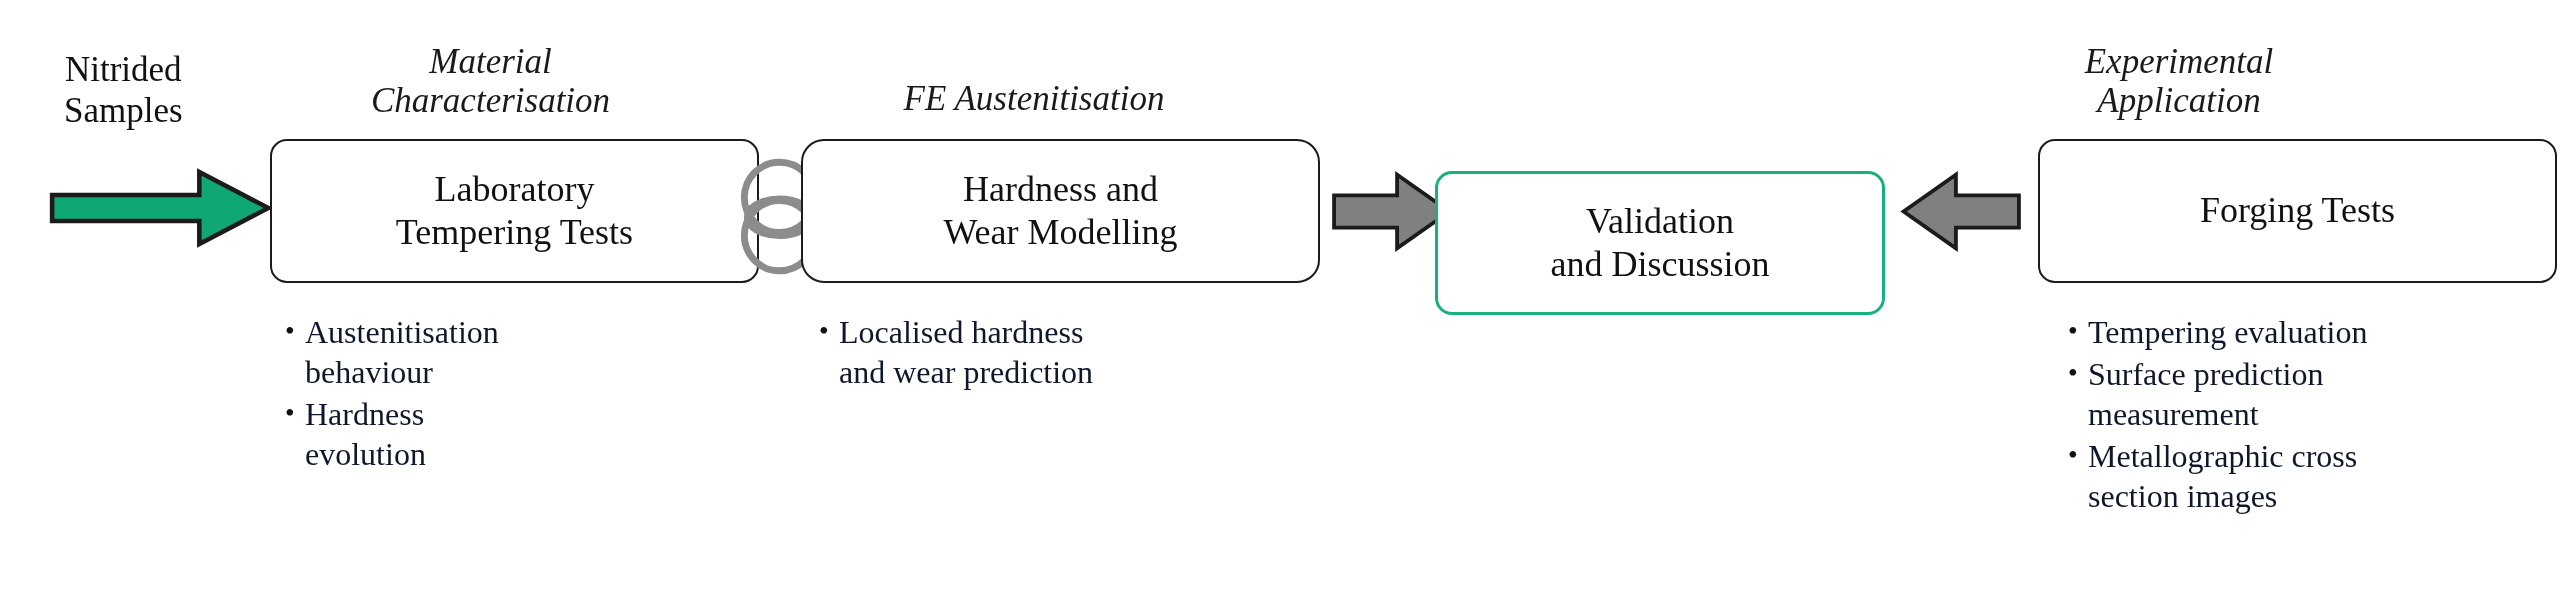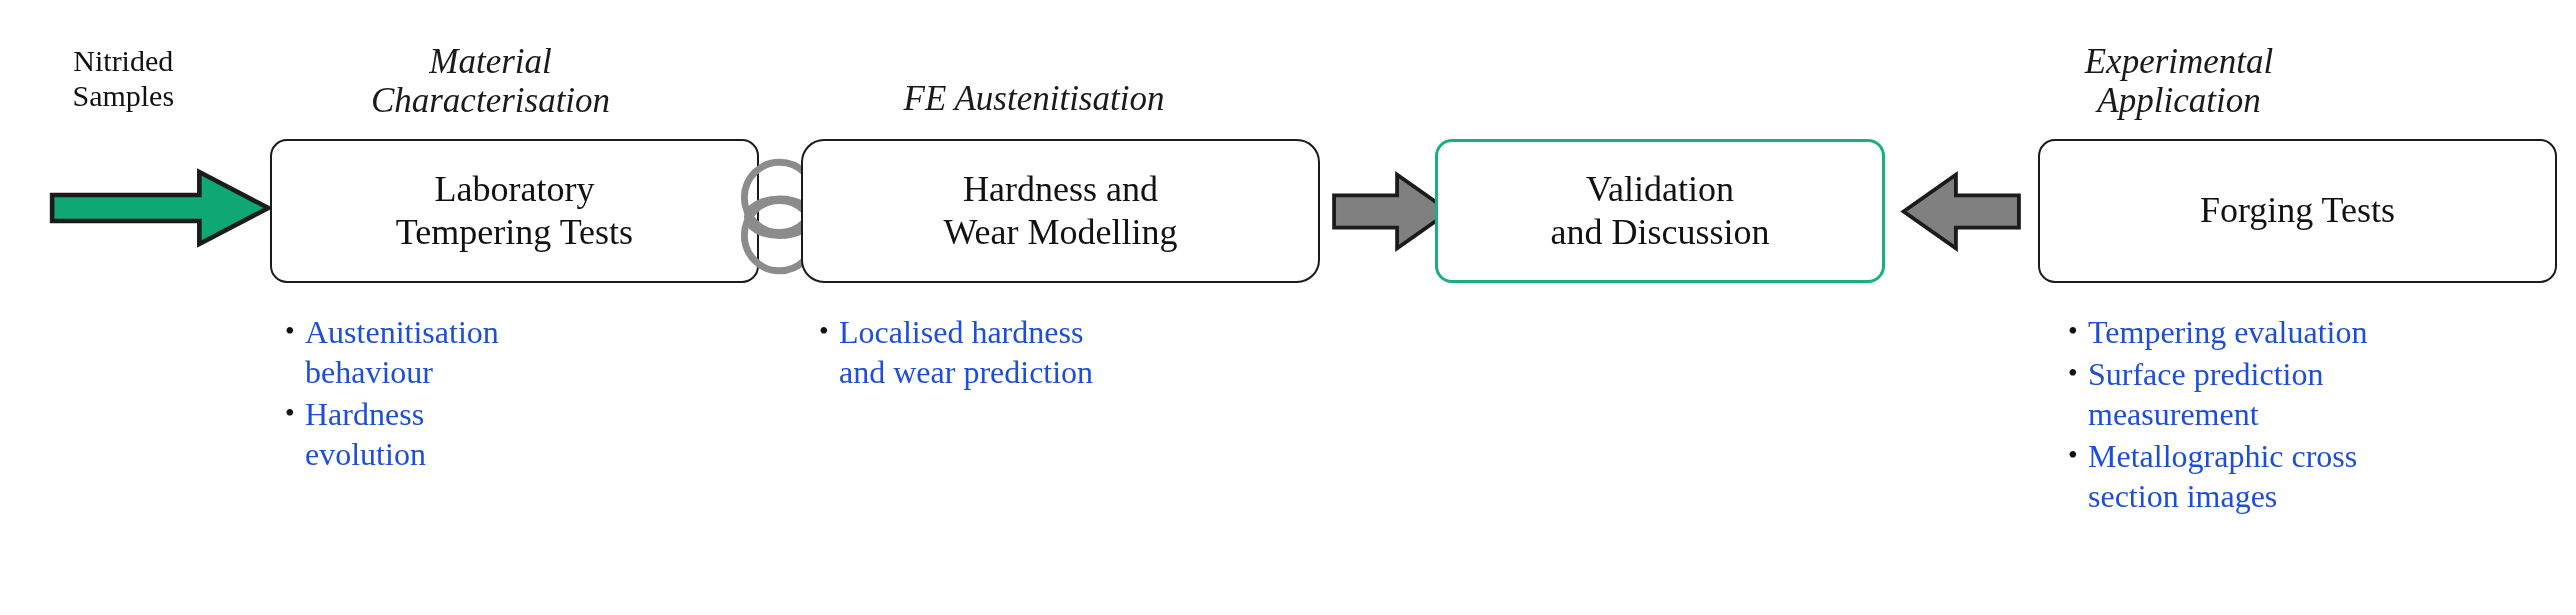--- a/index.html
+++ b/index.html
@@ -25,21 +25,21 @@
   .box{
     box-sizing:border-box;
     border:2.3px solid #1b1b1b;
     border-radius:17px;
     background:#ffffff;
     display:flex;
     align-items:center;
     justify-content:center;
     text-align:center;
   }
-  .box.accent{border-color:#18b07c;border-width:3.1px;}
+  .box.accent{border-color:#18b07c;border-width:3.1px;margin-top:32px;}
   .box-label{
     font-size:36px;
     line-height:1.2;
     white-space:pre-line;
     color:#111111;
   }
 
   
   .bullets{
     font-size:32px;
@@ -53,30 +53,30 @@
   .bullet-dot{
     width:20px;
     flex:0 0 20px;
     font-size:27.6px;
     line-height:1.35;
     text-align:left;
     color:#111111;
   }
   .bullet-text{
     white-space:pre-line;
-    color:#1d4ed8;
+    color:#0f172a;
   }
 
   
   svg{display:block;overflow:visible;}
 </style>
 </head>
 <body>
 
-<div class="abs" style="left:12.3px;top:7.7px;width:222px;text-align:center;font-size:30px;line-height:1.18;white-space:pre-line;">
+<div class="abs" style="left:12.3px;top:7.7px;width:222px;text-align:center;font-size:35px;line-height:1.18;white-space:pre-line;">
   <span>Nitrided
 Samples</span>
 </div>
 
 <div class="abs caption" style="left:253px;top:3.1px;width:475px;">
   <span>Material
 Characterisation</span>
 </div>
 
 <div class="abs caption" style="left:766px;top:40px;width:536px;">

